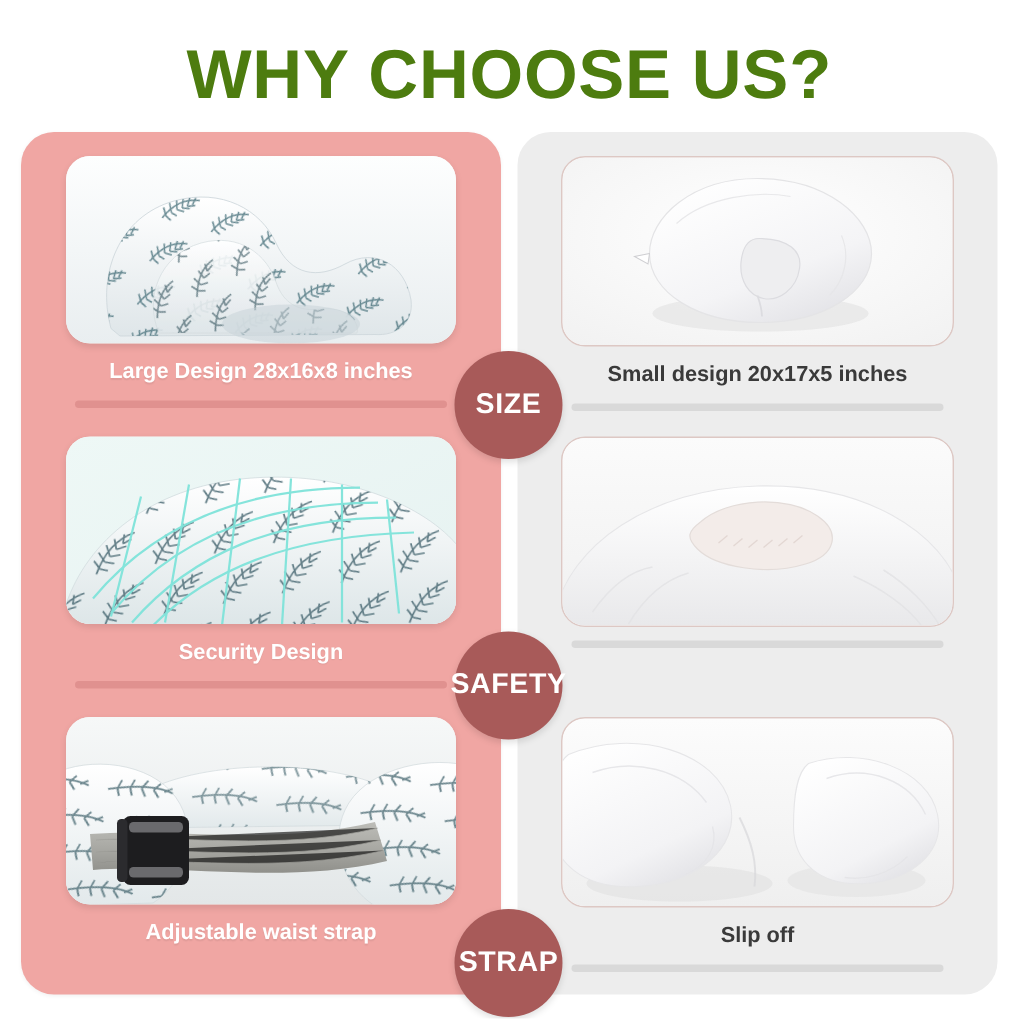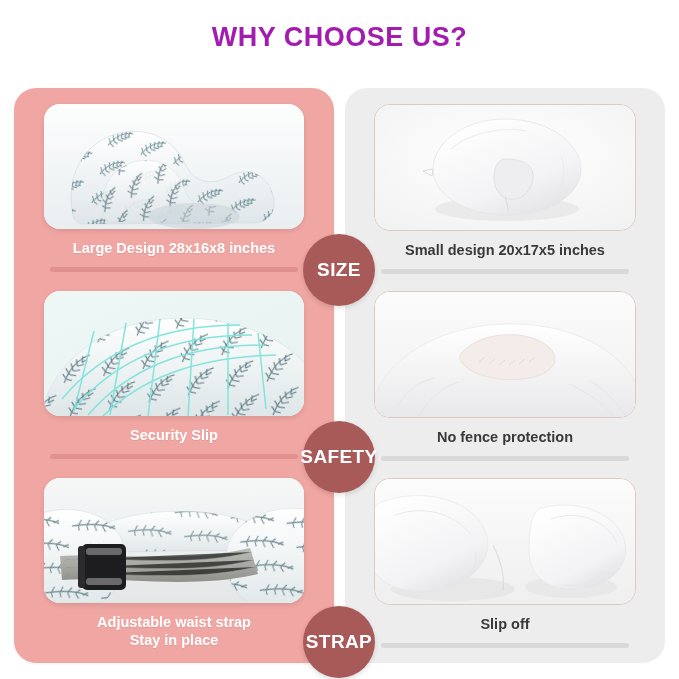--- a/index.html
+++ b/index.html
@@ -10,24 +10,24 @@
     overflow:hidden;
     position:relative;
   }
 
   
   .title-bar{
     position:absolute;left:0;top:22px;width:679px;
     text-align:center;
   }
   .title-bar .title{
-    font-size:27px;
+    font-size:46px;
     font-weight:bold;
     letter-spacing:0.5px;
-    color:#a21caf;
+    color:#4d7c0f;
     text-shadow:1px 1px 0 rgba(255,255,255,.55);
     font-family:"Liberation Sans", sans-serif;
   }
 
   
   .panels{
     position:absolute;left:0;top:88px;width:679px;height:611px;
   }
   .panel{
     position:absolute;top:0;
@@ -185,21 +185,21 @@
           <path d="M0 112 C14 70 56 34 120 28 C184 22 240 46 262 74 L262 126 L0 126 Z" fill="url(#leafC)"></path>
           <g stroke="#7fe3da" stroke-width="1.5" fill="none" opacity=".95">
             <path d="M18 108 C58 60 116 34 196 34"></path>
             <path d="M30 118 C70 70 128 44 208 44"></path>
             <path d="M44 124 C84 78 140 54 220 54"></path>
             <path d="M58 126 C96 88 150 66 232 64"></path>
             <path d="M50 40 L30 120 M82 32 L66 124 M116 28 L104 126 M150 28 L144 126 M184 32 L184 124 M214 42 L222 118"></path>
           </g>
         </svg>
       </div>
-      <div class="caption">Security Slip</div>
+      <div class="caption">Security Design</div>
       <div class="divider"></div>
     </div>
 
     <div class="row row-3">
       <div class="card">
         <svg class="art" viewBox="0 0 260 125" preserveAspectRatio="xMidYMid slice">
           <defs>
             <linearGradient id="bgC" x1="0" y1="0" x2="0" y2="1">
               <stop offset="0%" stop-color="#f6f8f8"></stop>
                 <stop offset="100%" stop-color="#e3e7e8"></stop>
@@ -240,21 +240,20 @@
           </g>
 
           <rect x="38" y="66" width="44" height="46" rx="5" fill="#1d1d1f"></rect>
           <rect x="42" y="70" width="36" height="7" rx="3" fill="#6a6a6d"></rect>
           <rect x="42" y="100" width="36" height="7" rx="3" fill="#6a6a6d"></rect>
           <rect x="34" y="68" width="7" height="42" rx="3" fill="#2b2b2e"></rect>
         </svg>
       </div>
       <div class="caption">
         <div>Adjustable waist strap</div>
-        <div>Stay in place</div>
       </div>
     </div>
   </div>
 
   <div class="panel panel-right">
 
     <div class="row row-1">
       <div class="card">
         <svg class="art" viewBox="0 0 260 125" preserveAspectRatio="xMidYMid slice">
           <defs>
@@ -304,21 +303,20 @@
             <path d="M104 70 l6 -5 M114 72 l6 -5 M124 73 l6 -5 M134 73 l6 -5 M144 72 l6 -5 M154 70 l6 -5"></path>
           </g>
           <g stroke="#e4e4e6" stroke-width="1" fill="none" opacity=".95">
             <path d="M20 116 C34 96 48 88 60 86"></path>
             <path d="M44 124 C56 104 70 94 84 90"></path>
             <path d="M194 92 C212 100 230 112 240 126"></path>
             <path d="M214 88 C230 98 244 112 252 126"></path>
           </g>
         </svg>
       </div>
-      <div class="caption">No fence protection</div>
       <div class="divider"></div>
     </div>
 
     <div class="row row-3">
       <div class="card">
         <svg class="art" viewBox="0 0 260 125" preserveAspectRatio="xMidYMid slice">
           <defs>
             <linearGradient id="wbg3" x1="0" y1="0" x2="0" y2="1">
               <stop offset="0%" stop-color="#fcfcfc"></stop>
                 <stop offset="100%" stop-color="#efefef"></stop>

